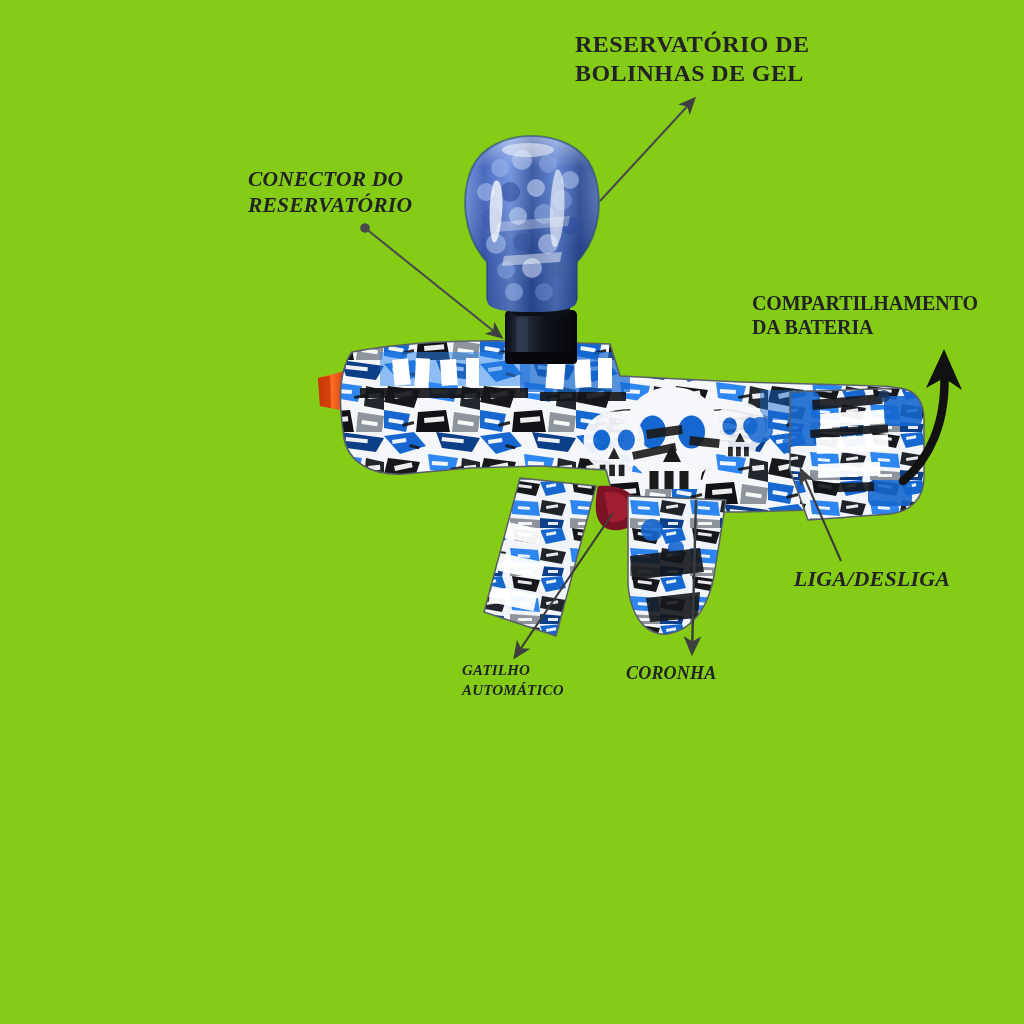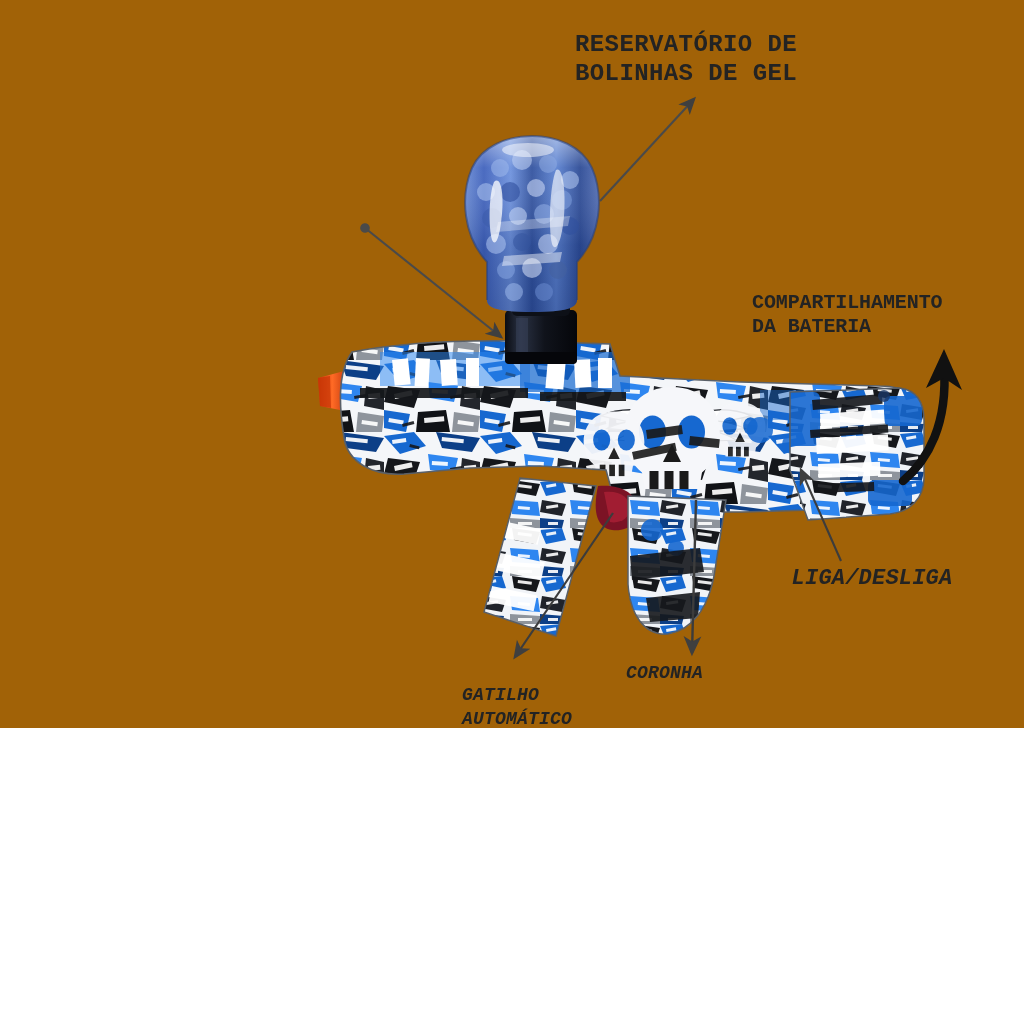--- a/index.html
+++ b/index.html
@@ -4,24 +4,24 @@
 <title>Diagrama do Lançador de Bolinhas de Gel</title>
 <style>
   html, body {
     margin: 0;
     padding: 0;
     background: #ffffff;
   }
   #stage {
     position: relative;
     width: 1024px;
-    height: 728px;
-    background: #a16207;
+    height: 1024px;
+    background: #84cc16;
     overflow: hidden;
-    font-family: Liberation Mono, monospace;
+    font-family: Liberation Serif, serif;
   }
   
   .label {
     position: absolute;
     color: #232323;
     font-weight: bold;
     line-height: 1.22;
     letter-spacing: 0.2px;
     white-space: pre-line;
     -webkit-font-smoothing: antialiased;
@@ -43,22 +43,22 @@
   }
   #lbl-liga {
     left: 757px; top: 566px; width: 230px;
     font-size: 22px; text-align: center;
   }
   #lbl-coronha {
     left: 626px; top: 663px; width: 200px;
     font-size: 18px; text-align: left;
   }
   #lbl-gatilho {
-    left: 462px; top: 683px; width: 190px;
-    font-size: 18px; text-align: left; line-height: 1.35;
+    left: 462px; top: 660px; width: 190px;
+    font-size: 15px; text-align: left; line-height: 1.35;
   }
 
   
   #artwork, #leaders {
     position: absolute;
     left: 0; top: 0;
     width: 1024px; height: 1024px;
     pointer-events: none;
   }
   #leaders { z-index: 6; }
@@ -399,20 +399,22 @@
 
     <g>
       <path d="M903,481 C928,460 948,424 944,366" fill="none" stroke="#111111" stroke-width="8.5" stroke-linecap="round"></path>
       <path d="M944,349 L926,388 L944,378 L962,390 Z" fill="#111111"></path>
     </g>
   </svg>
 
   <div class="label upright" id="lbl-reservatorio">RESERVATÓRIO DE
 BOLINHAS DE GEL</div>
 
+  <div class="label italic" id="lbl-conector">CONECTOR DO
+RESERVATÓRIO</div>
 
   <div class="label upright" id="lbl-bateria">COMPARTILHAMENTO
 DA BATERIA</div>
 
   <div class="label italic" id="lbl-liga">LIGA/DESLIGA</div>
 
   <div class="label italic" id="lbl-coronha">CORONHA</div>
 
   <div class="label italic" id="lbl-gatilho">GATILHO
 AUTOMÁTICO</div>

